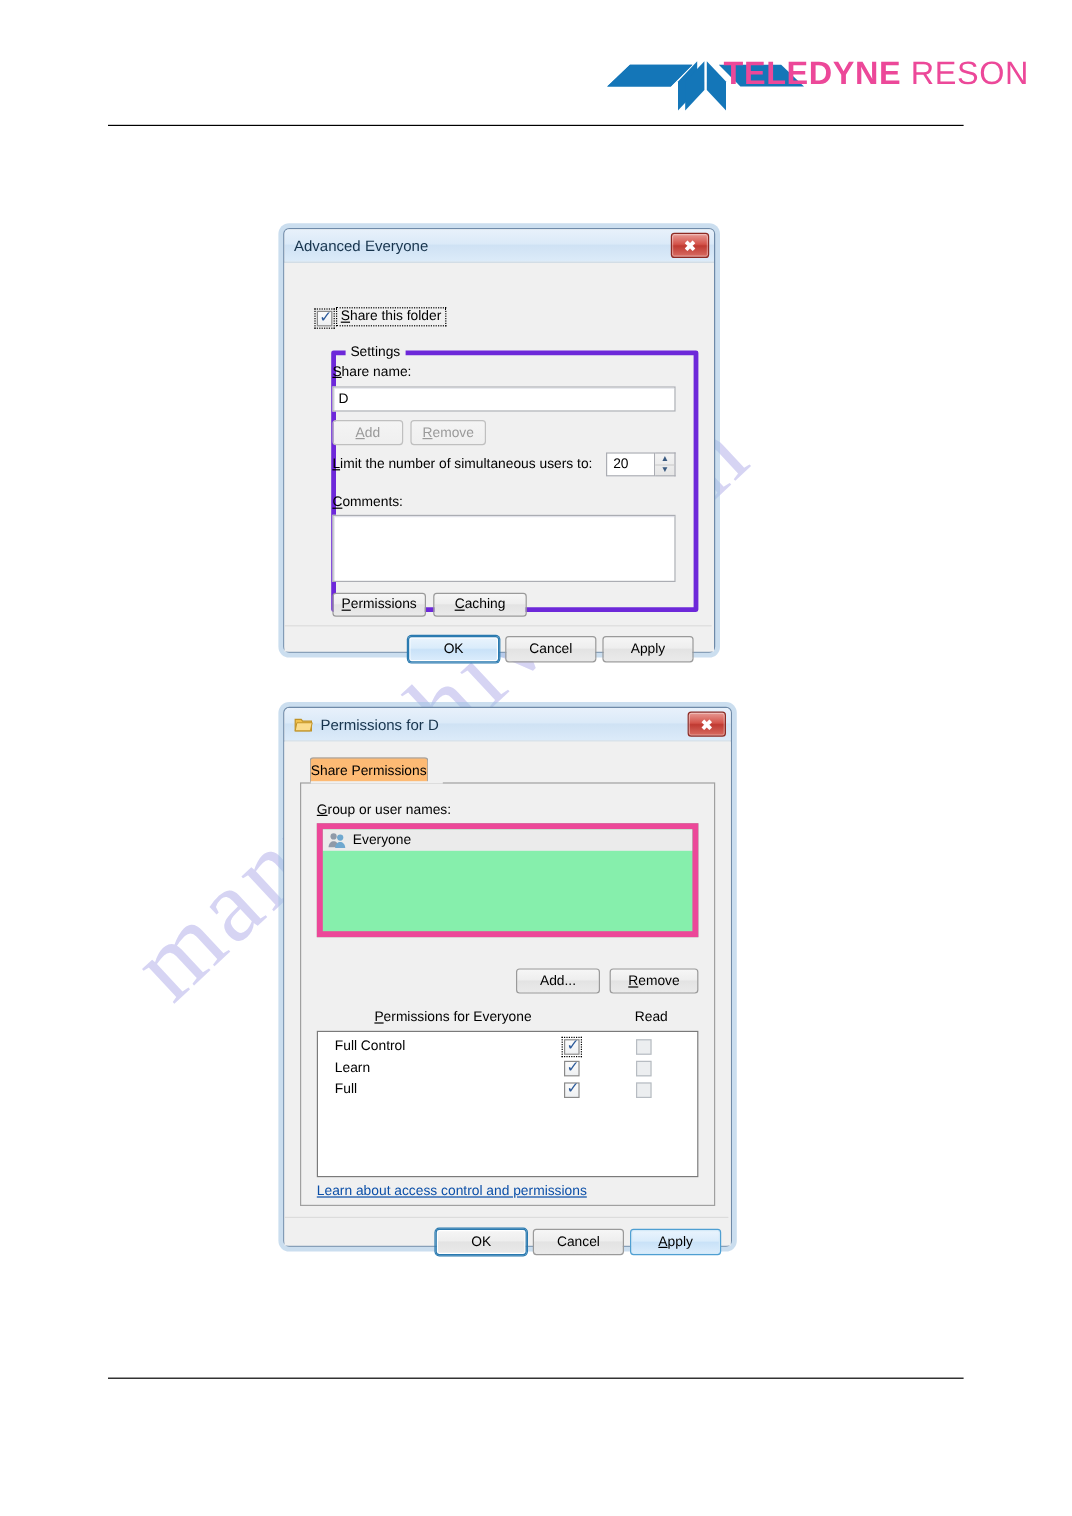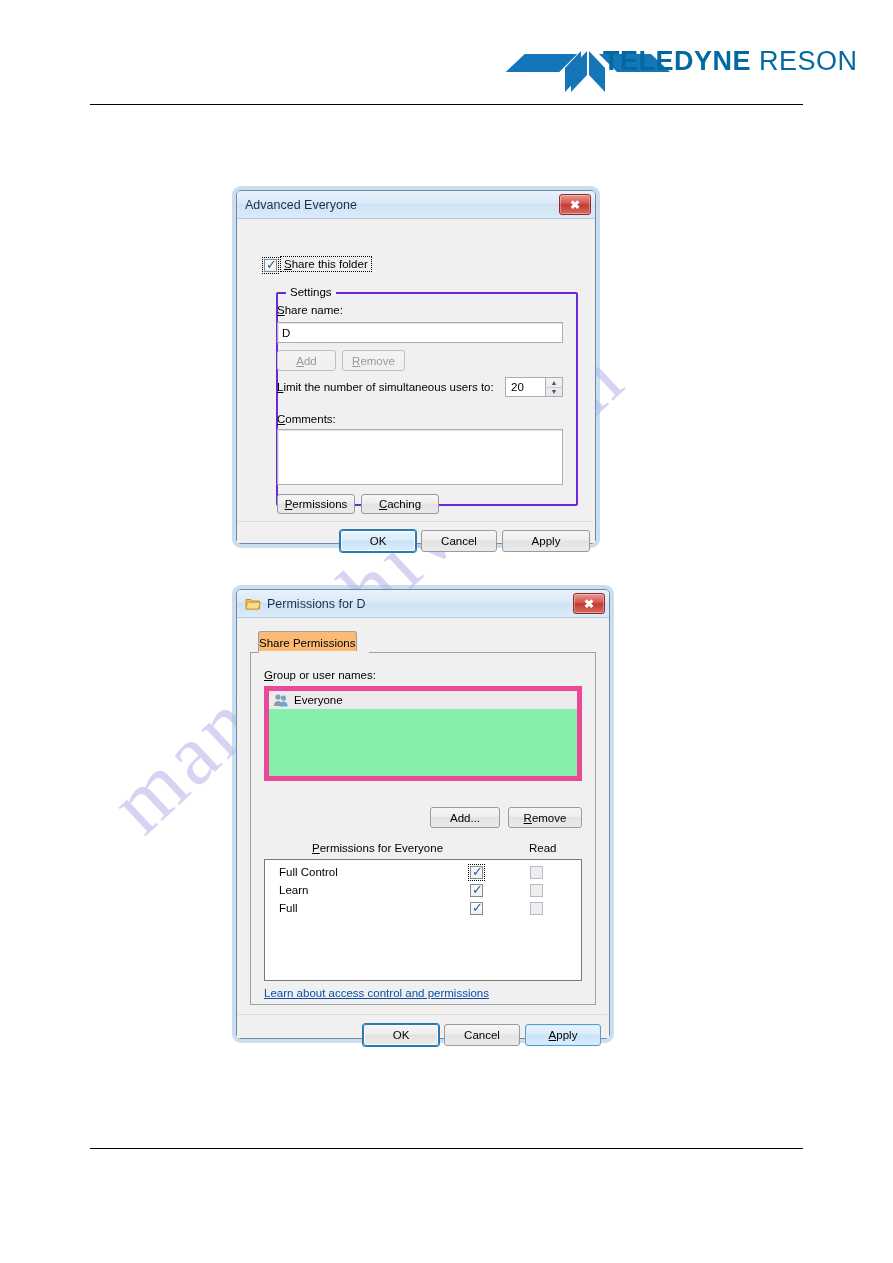--- a/index.html
+++ b/index.html
@@ -40,21 +40,21 @@
     left: 503px; top: 42px;
     width: 300px; height: 52px;
     z-index: 2;
   }
   #brand-text {
     position: absolute;
     left: 603px; top: 46px;
     font-family: "Liberation Sans", sans-serif;
     font-size: 27px;
     letter-spacing: .5px;
-    color: #0369a1;
+    color: #ec4899;
     white-space: nowrap;
     z-index: 3;
   }
   #brand-text .b-bold { font-weight: bold; }
   #brand-text .b-light { font-weight: normal; }
 
   .hrule {
     position: absolute;
     left: 90px;
     width: 713px;
@@ -116,21 +116,21 @@
     cursor: pointer;
   }
   .win-body {
     background: #f0f0f0;
     position: relative;
   }
 
   
   .groupbox {
     position: absolute;
-    border: 2px solid #6d28d9;
+    border: 4px solid #6d28d9;
     border-radius: 2px;
   }
   .groupbox > .gb-title {
     position: absolute;
     top: -8px; left: 8px;
     background: #f0f0f0;
     padding: 0 4px;
     font-size: 11.5px;
     color: #000;
   }
@@ -389,21 +389,21 @@
 
     <div class="textbox" style="left:40px; top:210px; width:286px; height:56px;"></div>
 
     <div class="btn" style="left:40px; top:275px; width:78px; height:20px;"><span class="u">P</span>ermissions</div>
     <div class="btn" style="left:124px; top:275px; width:78px; height:20px;"><span class="u">C</span>aching</div>
 
     <div class="sep-line" style="left:0px; top:302px; width:356px;"></div>
 
     <div class="btn default-blue focus-ring" style="left:103px; top:311px; width:76px; height:22px;">OK</div>
     <div class="btn" style="left:184px; top:311px; width:76px; height:22px;">Cancel</div>
-    <div class="btn" style="left:265px; top:311px; width:88px; height:22px;">Apply</div>
+    <div class="btn" style="left:265px; top:311px; width:76px; height:22px;">Apply</div>
   </div>
 </div>
 
 <div class="win-dialog" id="dlg-permissions" style="left:236px; top:589px; width:372px; height:448px;">
 
   <div class="win-titlebar">
     <svg class="title-folder-icon" viewBox="0 0 16 14">
       <path d="M1 2.5 L6 2.5 L7.2 4 L14.5 4 L14.5 12 L1 12 Z" fill="#f2c14b" stroke="#c09226" stroke-width="1"></path>
       <path d="M2.4 5.3 L15.2 5.3 L13.6 12 L1 12 Z" fill="#fbdc8c" stroke="#c09226" stroke-width=".8"></path>
     </svg>

